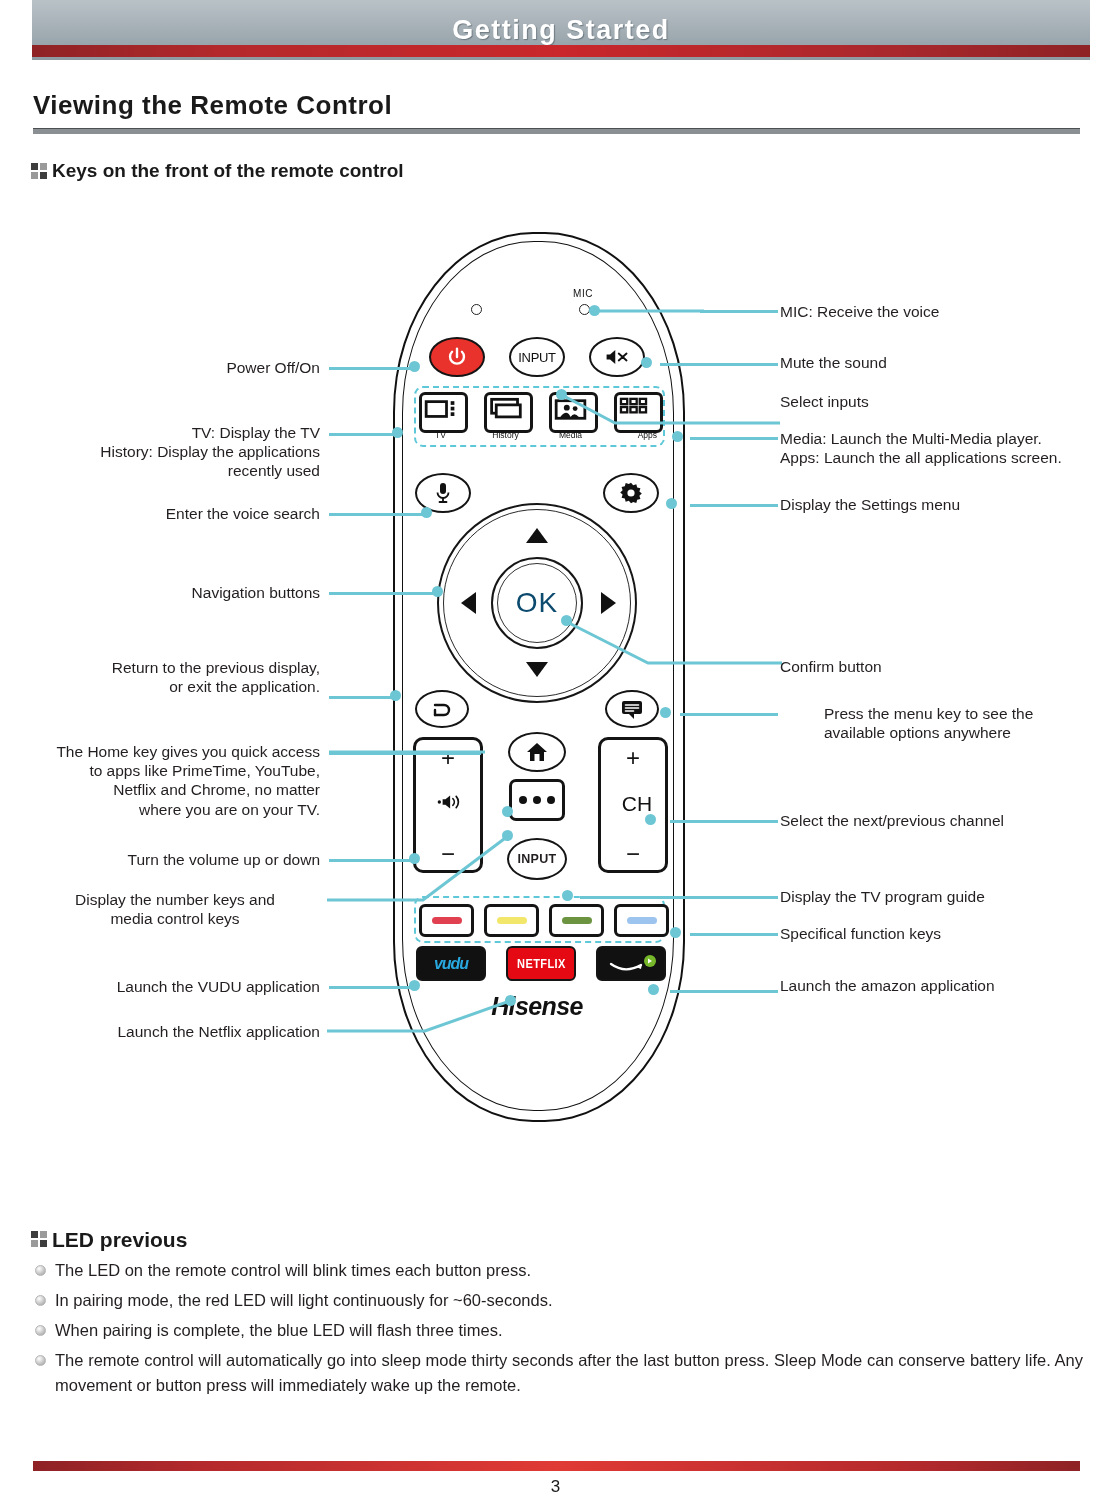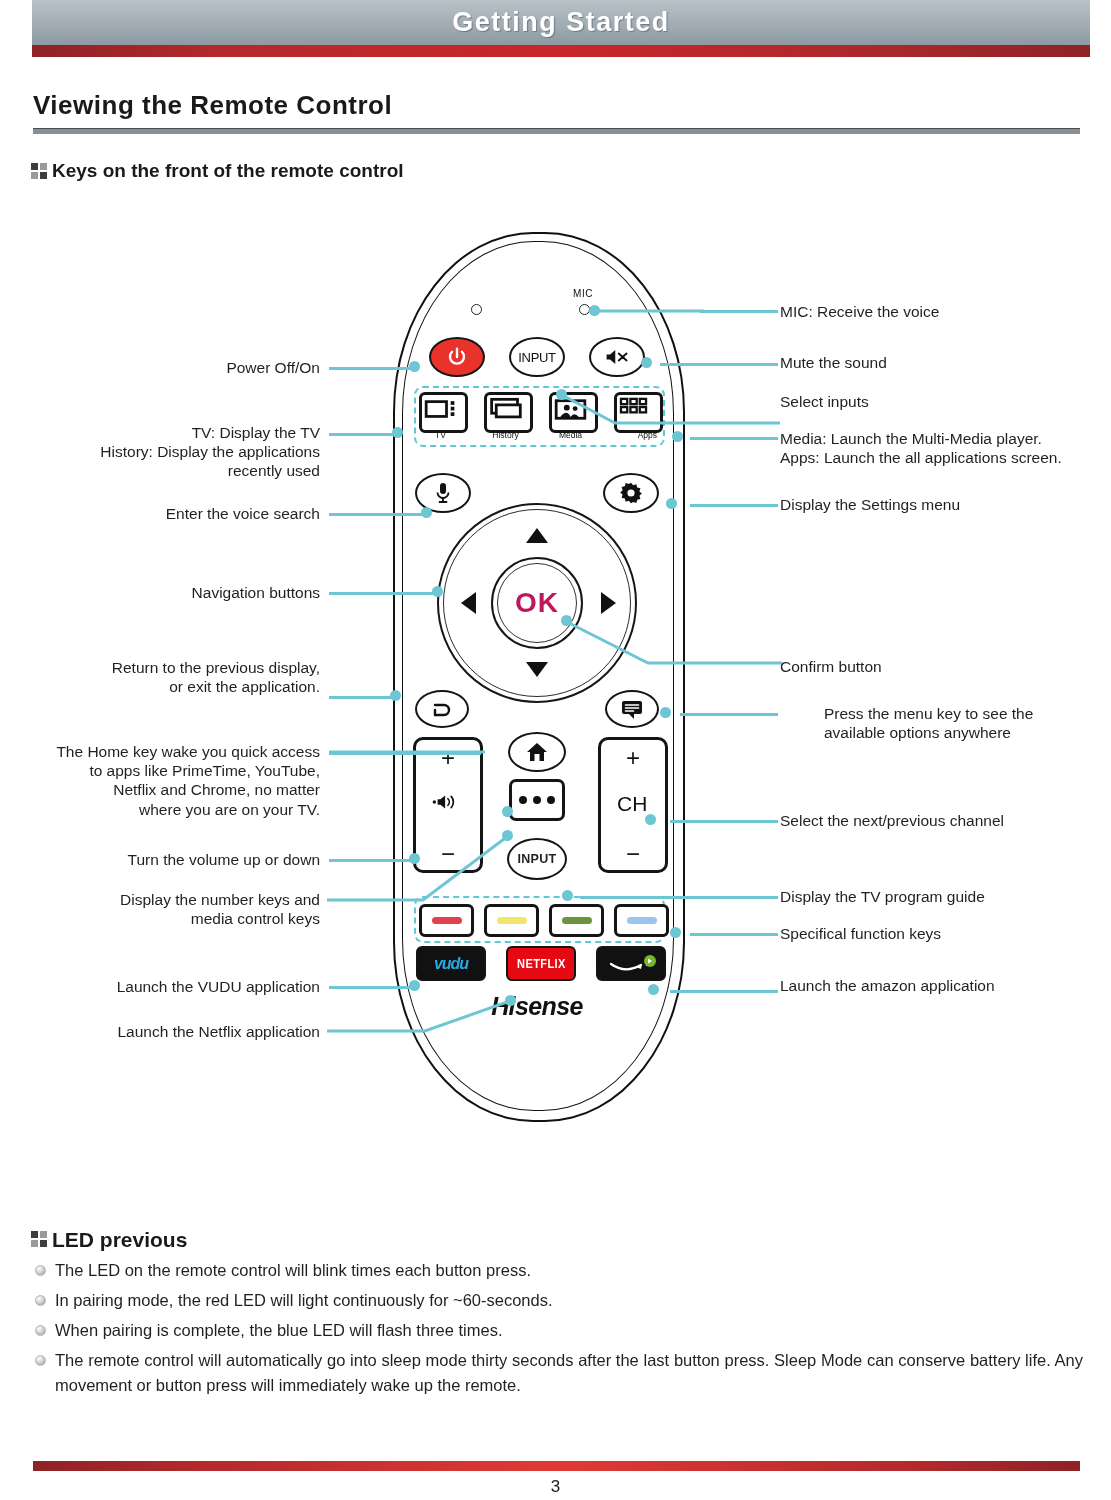--- a/index.html
+++ b/index.html
@@ -2,21 +2,21 @@
 <html><head>
 <meta charset="utf-8">
 <style>
   html,body{margin:0;padding:0;background:#ffffff;}
   body{
     width:1111px;height:1500px;position:relative;overflow:hidden;
     font-family:"Liberation Sans","DejaVu Sans",sans-serif;
     color:#231f20;
   }
   
-  #page-header{position:absolute;left:32px;top:0;width:1058px;height:45px;
+  #page-header{position:absolute;left:32px;top:0;width:1058px;height:60px;
     background:linear-gradient(180deg,#b9c2c7 0%,#aab4ba 35%,#8d9aa2 100%);
     display:flex;align-items:center;justify-content:center;}
   #page-header .htitle{
     font-size:27px;font-weight:bold;color:#ffffff;letter-spacing:1.5px;
     text-shadow:1px 1px 1px rgba(70,80,88,.55);
   }
   #header-redbar{position:absolute;left:32px;top:45px;width:1058px;height:12px;
     background:linear-gradient(90deg,#8e2225 0%,#b4292c 18%,#c9272b 50%,#a8282c 82%,#8e2225 100%);}
   
   #section-title{position:absolute;left:33px;top:90px;font-size:26px;font-weight:bold;
@@ -58,21 +58,21 @@
   .dashgroup{position:absolute;border:2px dashed #5ec8d8;border-radius:9px;}
   #dash-apps{left:21px;top:154px;width:247px;height:57px;}
   #dash-color{left:21px;top:664px;width:247px;height:43px;}
   .appkey{position:absolute;width:43px;height:35px;border:3px solid #141414;border-radius:6px;background:#fff;}
   
   #dpad-outer{left:44px;top:271px;width:200px;height:200px;border-radius:50%;border:2.5px solid #161616;background:#fff;}
   #dpad-outer2{left:50px;top:277px;width:188px;height:188px;border-radius:50%;border:1.5px solid #2a2a2a;}
   #dpad-ok{left:98px;top:325px;width:92px;height:92px;border-radius:50%;border:2.5px solid #161616;background:#fff;
     display:flex;align-items:center;justify-content:center;}
   #dpad-ok2{left:104px;top:331px;width:80px;height:80px;border-radius:50%;border:1.3px solid #333;}
-  #dpad-ok span{font-size:28px;font-weight:700;letter-spacing:1px;color:#be185d;}
+  #dpad-ok span{font-size:28px;font-weight:400;letter-spacing:1px;color:#0c4a6e;}
   .arw{position:absolute;width:0;height:0;}
   .arw.up{border-left:11px solid transparent;border-right:11px solid transparent;border-bottom:15px solid #111;left:133px;top:296px;}
   .arw.down{border-left:11px solid transparent;border-right:11px solid transparent;border-top:15px solid #111;left:133px;top:430px;}
   .arw.left{border-top:11px solid transparent;border-bottom:11px solid transparent;border-right:15px solid #111;left:68px;top:360px;}
   .arw.right{border-top:11px solid transparent;border-bottom:11px solid transparent;border-left:15px solid #111;left:208px;top:360px;}
   
   #key-voice{left:22px;top:241px;width:56px;height:40px;}
   #key-settings{left:210px;top:241px;width:56px;height:40px;}
   #key-back{left:22px;top:458px;width:54px;height:38px;}
   #key-menu{left:212px;top:458px;width:54px;height:38px;}
@@ -81,21 +81,21 @@
   #key-guide span{font-size:12.5px;font-weight:bold;letter-spacing:.3px;}
   #key-dots{left:116px;top:547px;width:56px;height:42px;border-radius:7px;border:3px solid #141414;
     display:flex;align-items:center;justify-content:center;gap:6px;background:#fff;}
   #key-dots i{width:8px;height:8px;border-radius:50%;background:#111;display:block;}
   
   .rocker{position:absolute;width:64px;height:130px;border:3px solid #141414;border-radius:10px;background:#fff;}
   #rocker-vol{left:20px;top:505px;}
   #rocker-ch{left:205px;top:505px;}
   .rk-plus{position:absolute;left:0;width:100%;top:8px;text-align:center;font-size:24px;line-height:20px;color:#111;}
   .rk-minus{position:absolute;left:0;width:100%;bottom:8px;text-align:center;font-size:24px;line-height:16px;color:#111;}
-  .rk-mid{position:absolute;left:16px;width:100%;top:52px;font-size:21px;color:#111;}
+  .rk-mid{position:absolute;left:4px;width:100%;top:52px;text-align:center;font-size:21px;color:#111;}
   
   .colorkey{position:absolute;top:672px;width:49px;height:27px;border:3px solid #141414;border-radius:6px;
     background:#fff;display:flex;align-items:center;justify-content:center;}
   .colorkey i{display:block;width:30px;height:7px;border-radius:4px;}
   
   .appbtn{position:absolute;top:714px;width:66px;height:31px;border-radius:6px;border:2px solid #141414;
     display:flex;align-items:center;justify-content:center;overflow:hidden;}
   #btn-vudu{left:23px;background:#111;}
   #btn-netflix{left:113px;background:#e50914;}
   #btn-amazon{left:203px;background:#111;}
@@ -334,35 +334,35 @@
 
 <div class="callout left" style="left:60px;top:583px;width:260px;">Navigation buttons</div>
 <div class="lead" style="left:329px;top:592px;width:108px;"></div>
 <span class="dot" style="left:432px;top:586px;"></span>
 
 <div class="callout left" style="left:20px;top:658px;width:300px;white-space:pre-line;">Return to the previous display,
 or exit the application.</div>
 <div class="lead" style="left:329px;top:696px;width:66px;"></div>
 <span class="dot" style="left:390px;top:690px;"></span>
 
-<div class="callout left" style="left:0px;top:742px;width:320px;white-space:pre-line;">The Home key wake you quick access
+<div class="callout left" style="left:0px;top:742px;width:320px;white-space:pre-line;">The Home key gives you quick access
 to apps like PrimeTime,  YouTube,
 Netflix and Chrome, no matter
 where you are on your TV.</div>
 <div class="lead" style="left:329px;top:752px;width:152px;"></div>
 <span class="dot" style="left:502px;top:806px;"></span>
 <svg class="poly" style="left:325px;top:745px;" width="200" height="80">
   <path d="M4 7 H160" stroke="#6cc6d4" stroke-width="3" fill="none"></path>
 </svg>
 
 <div class="callout left" style="left:40px;top:850px;width:280px;">Turn the volume up or down</div>
 <div class="lead" style="left:329px;top:859px;width:84px;"></div>
 <span class="dot" style="left:409px;top:853px;"></span>
 
-<div class="callout left" style="left:30px;top:890px;width:290px;white-space:pre-line;">Display the number keys and
+<div class="callout left" style="left:30px;top:890px;width:290px;white-space:pre-line;text-align:center;">Display the number keys and
 media control keys</div>
 <svg class="poly" style="left:325px;top:800px;" width="230" height="120">
   <path d="M2 100 H98 L183 36" stroke="#6cc6d4" stroke-width="3" fill="none"></path>
 </svg>
 <span class="dot" style="left:502px;top:830px;"></span>
 
 <div class="callout left" style="left:40px;top:977px;width:280px;">Launch the VUDU application</div>
 <div class="lead" style="left:329px;top:986px;width:84px;"></div>
 <span class="dot" style="left:409px;top:980px;"></span>
 

